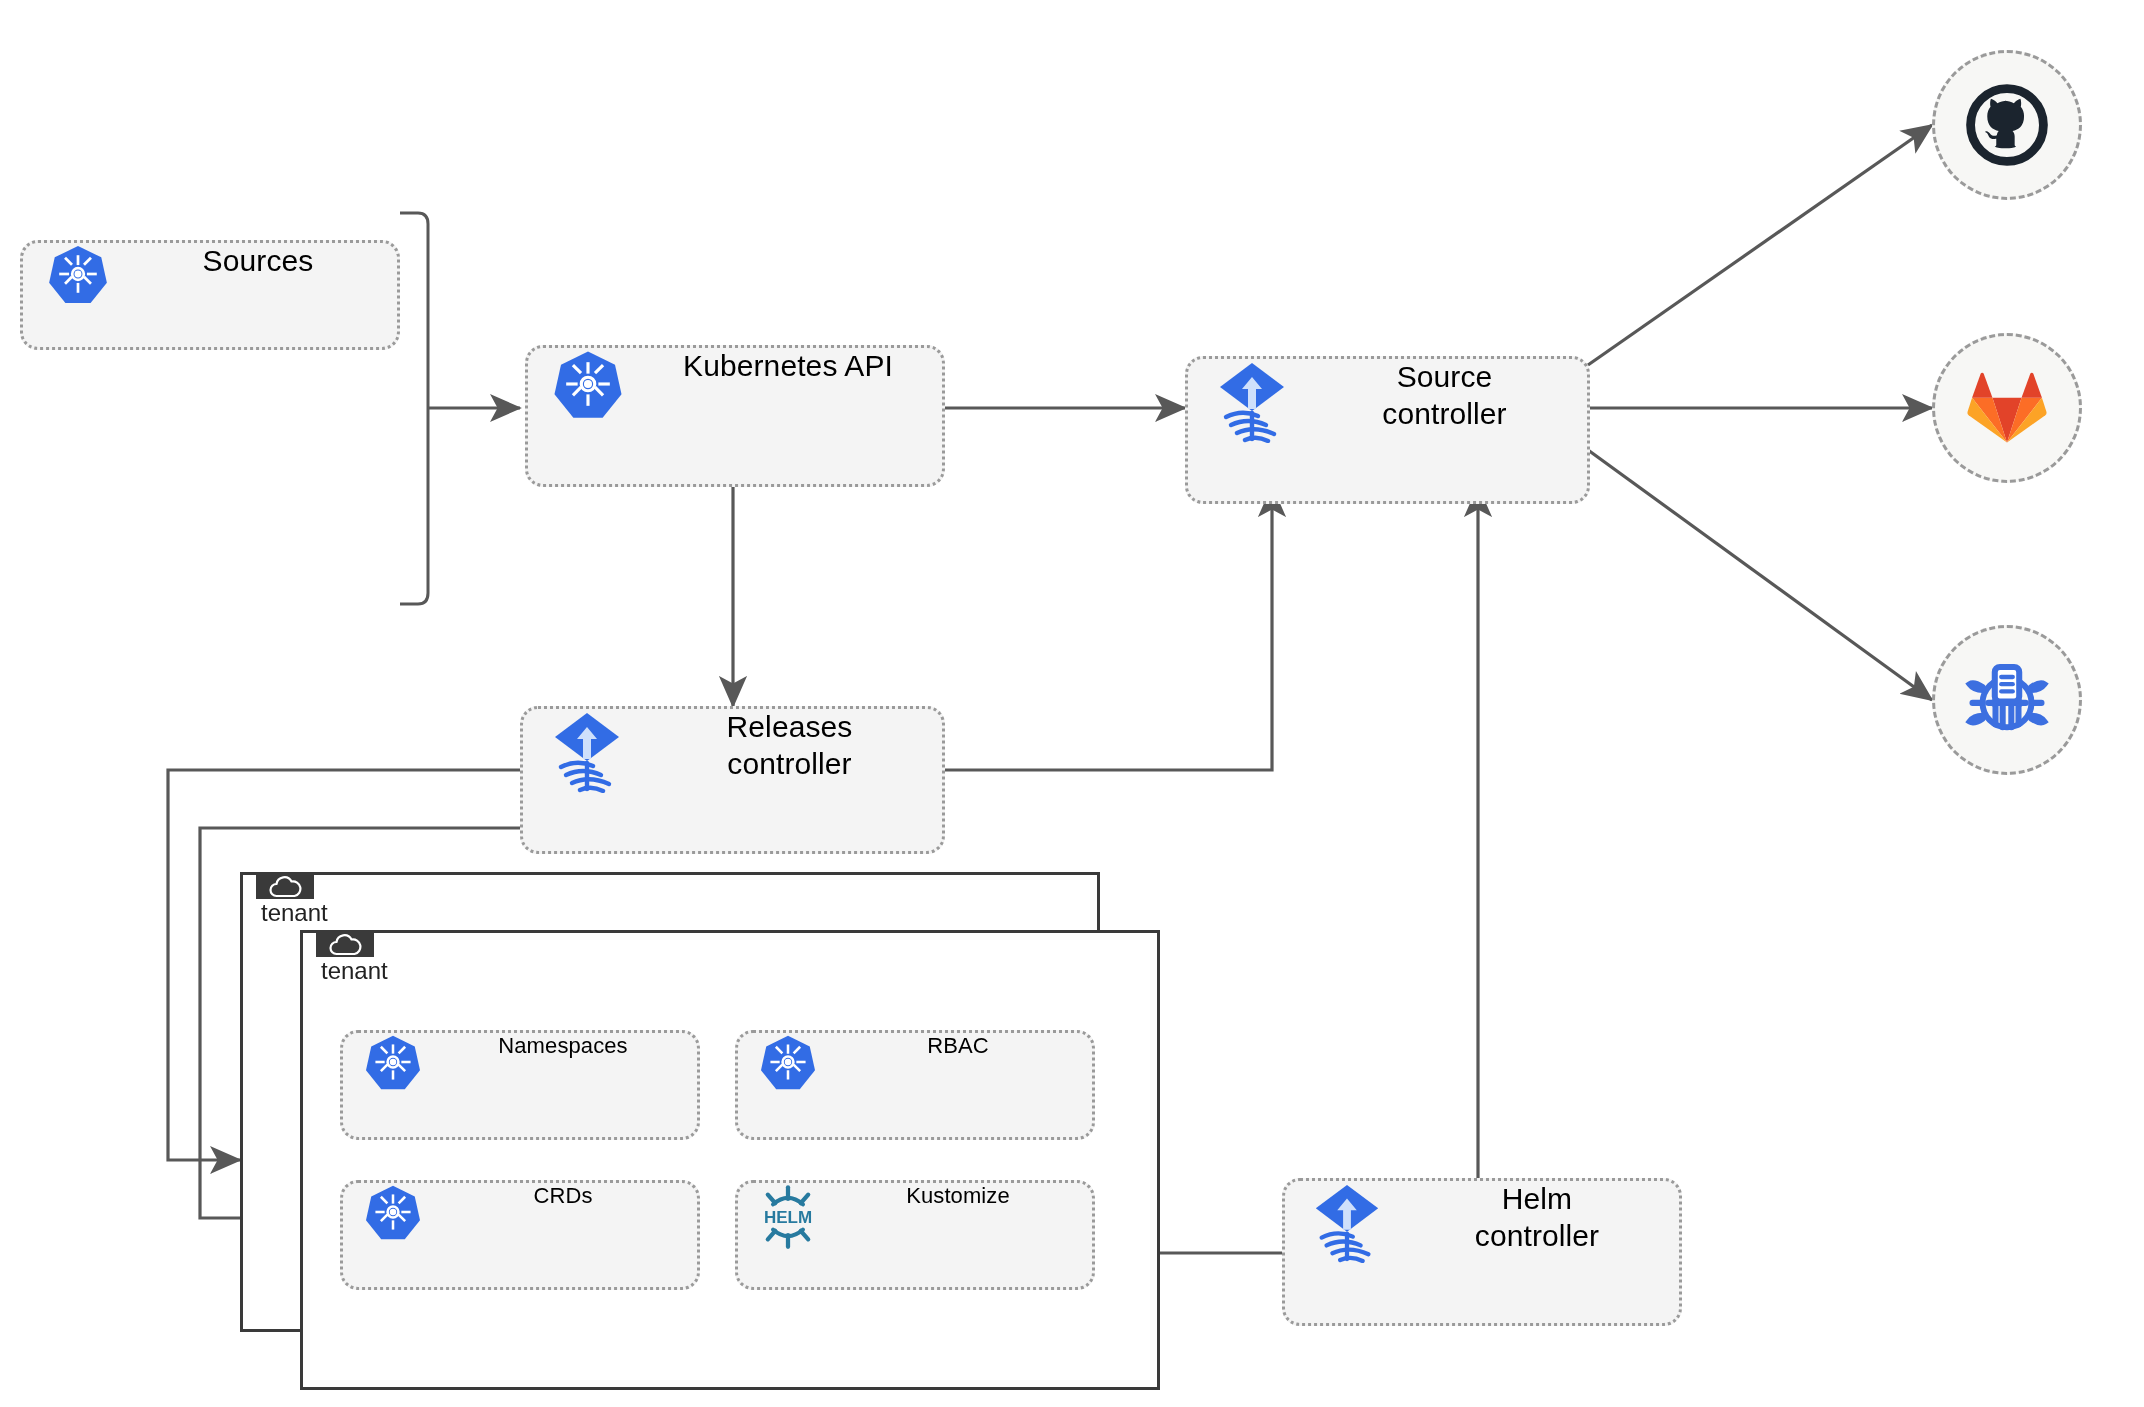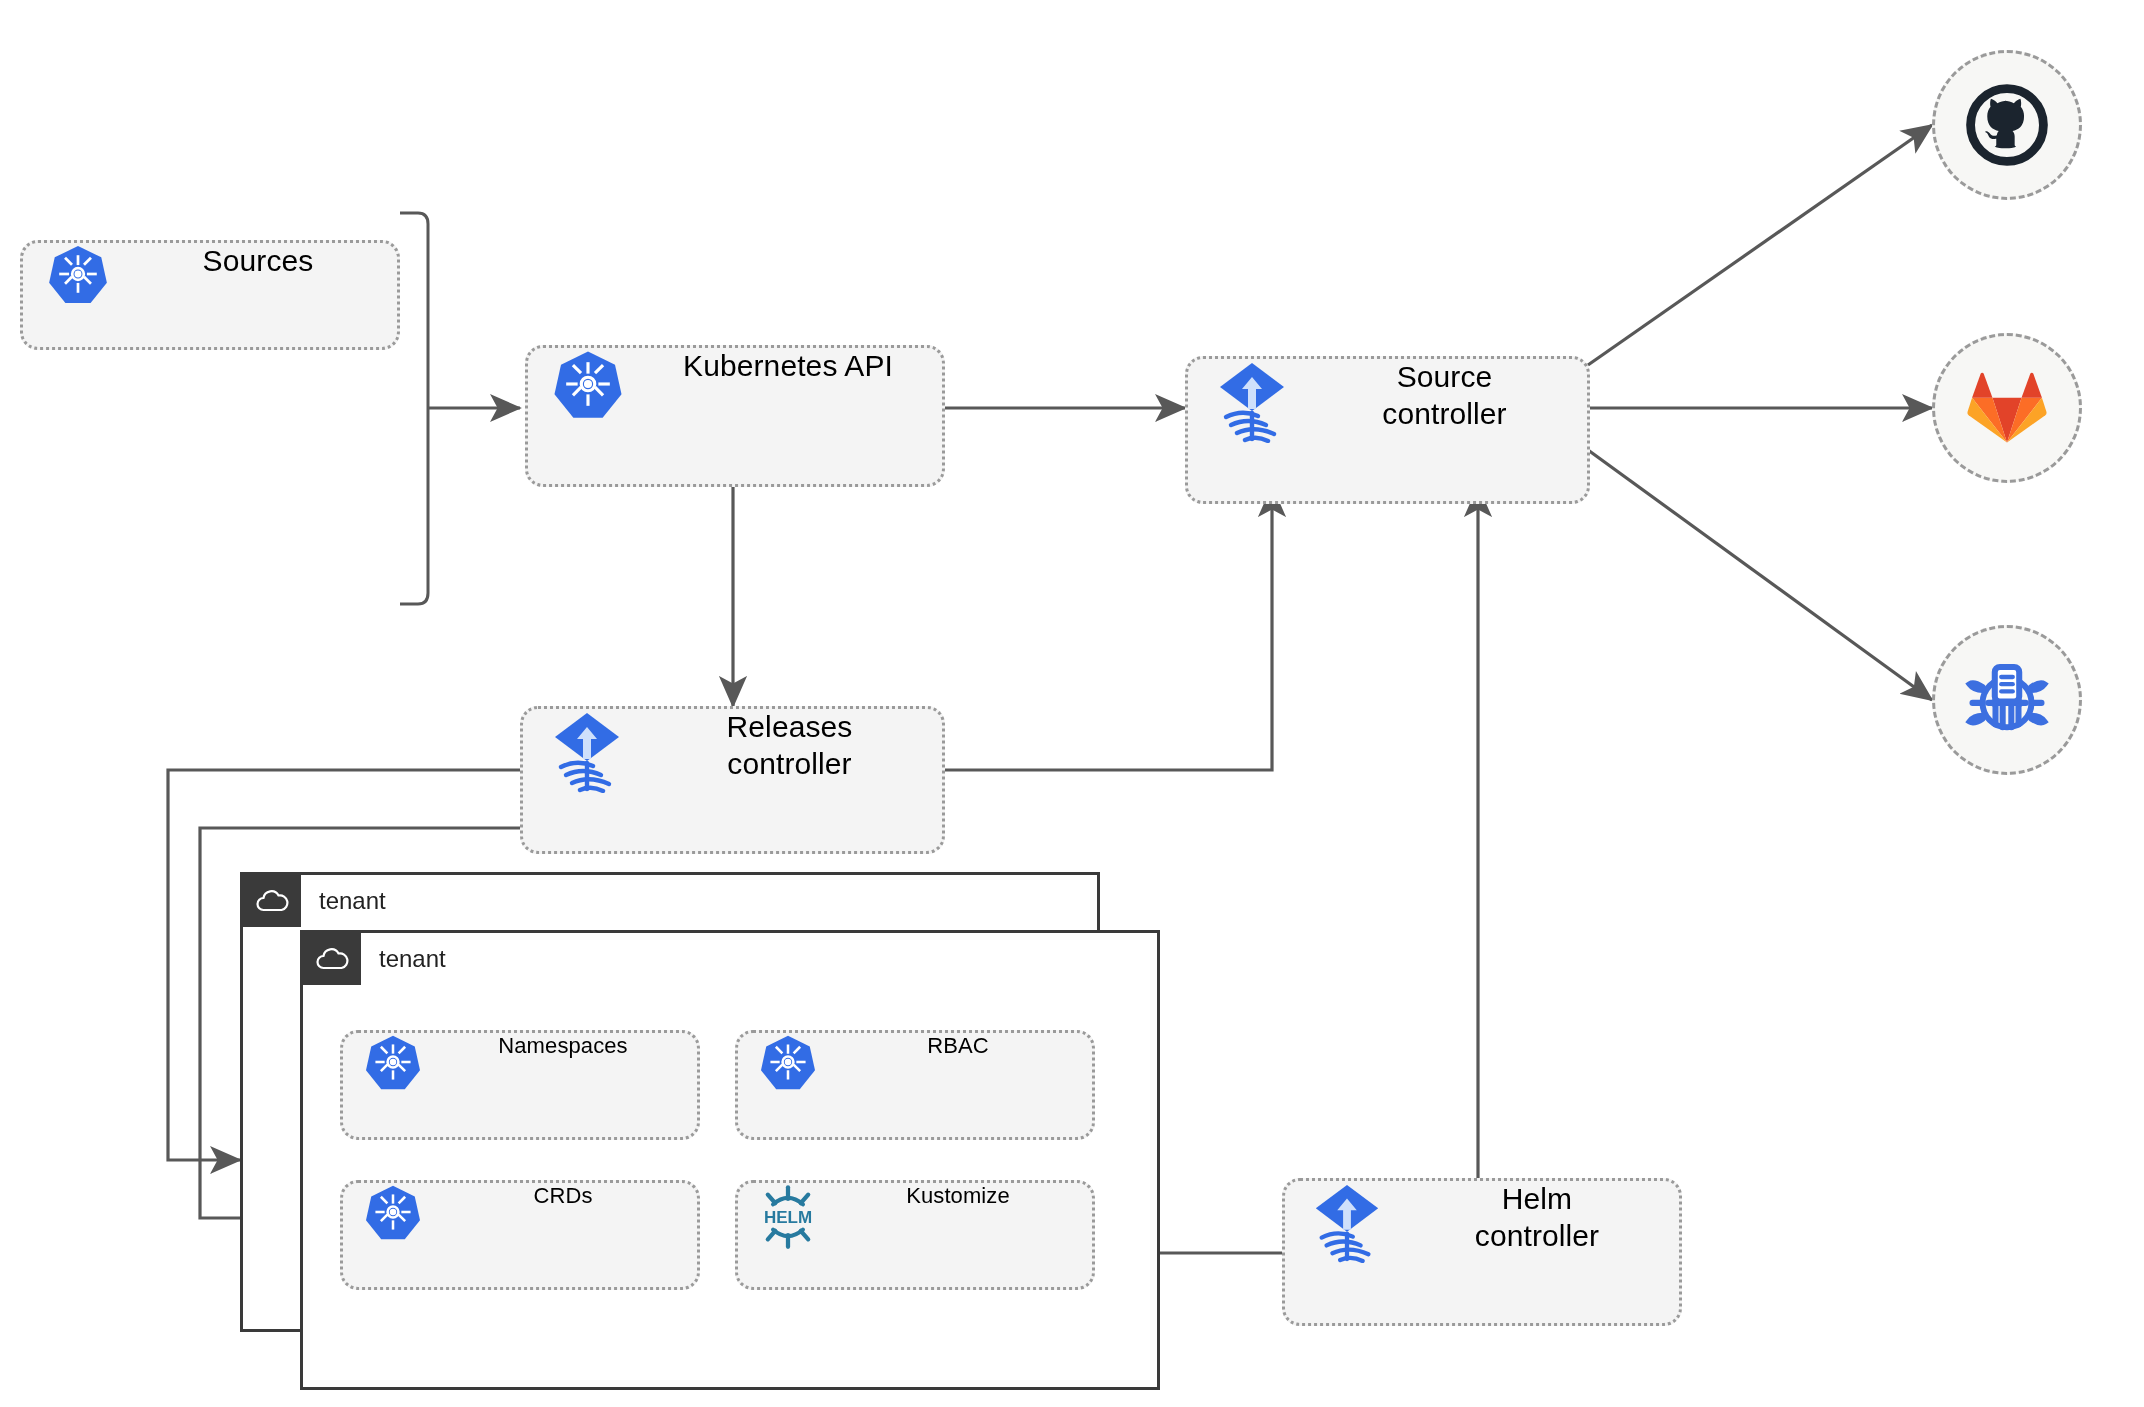--- a/index.html
+++ b/index.html
@@ -30,21 +30,21 @@
     background:#f7f7f5;border:3px dashed #9a9a9a;
     display:flex;align-items:center;justify-content:center;box-sizing:border-box;
   }
 
   
   .tenant{
     position:absolute;background:#ffffff;border:3px solid #3a3a3a;box-sizing:border-box;
   }
   .tenant .bar{
     position:absolute;left:-0px;top:-0px;height:52px;
-    display:flex;align-items:center;
+    display:flex;align-items:center;flex-direction:column;
   }
   .tenant .bar .cloudbox{
     width:58px;height:52px;background:#3a3a3a;
     display:flex;align-items:center;justify-content:center;
   }
   .tenant .bar .tname{
     font-size:24px;color:#222;padding-left:18px;white-space:nowrap;
   }
 </style>
 </head>

